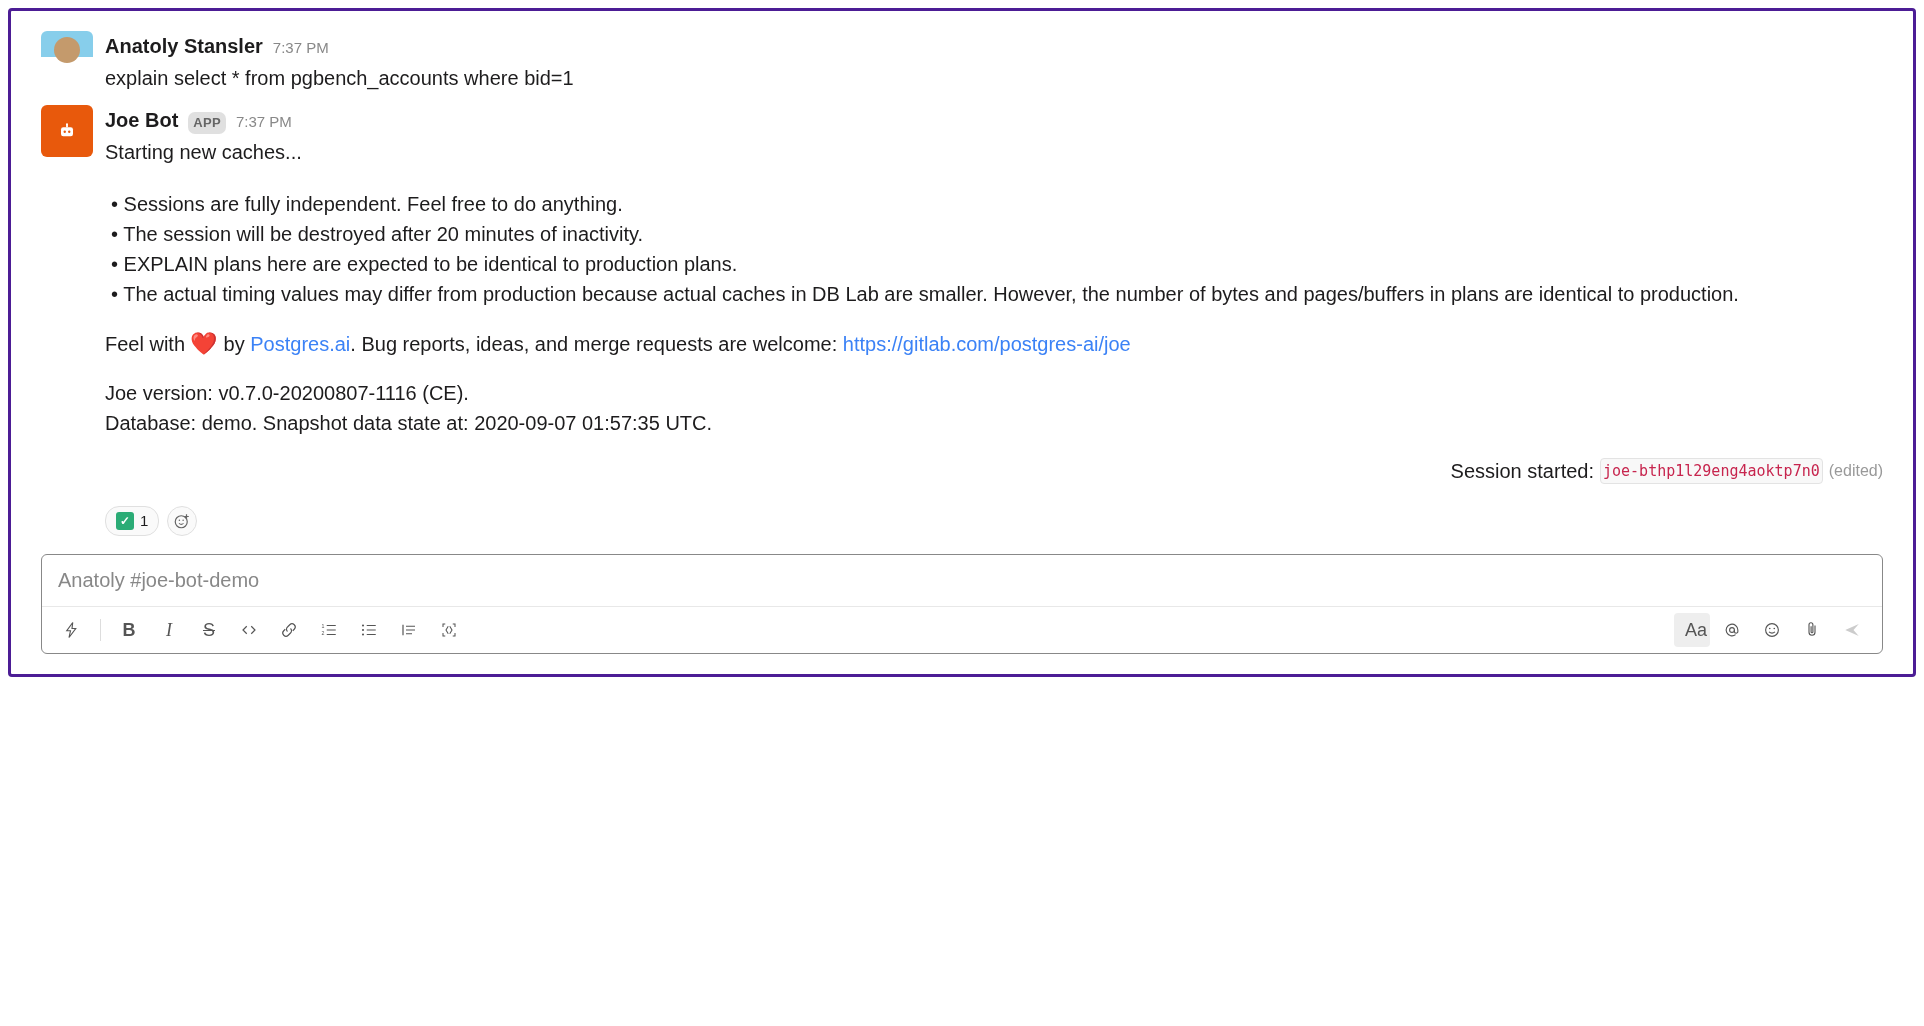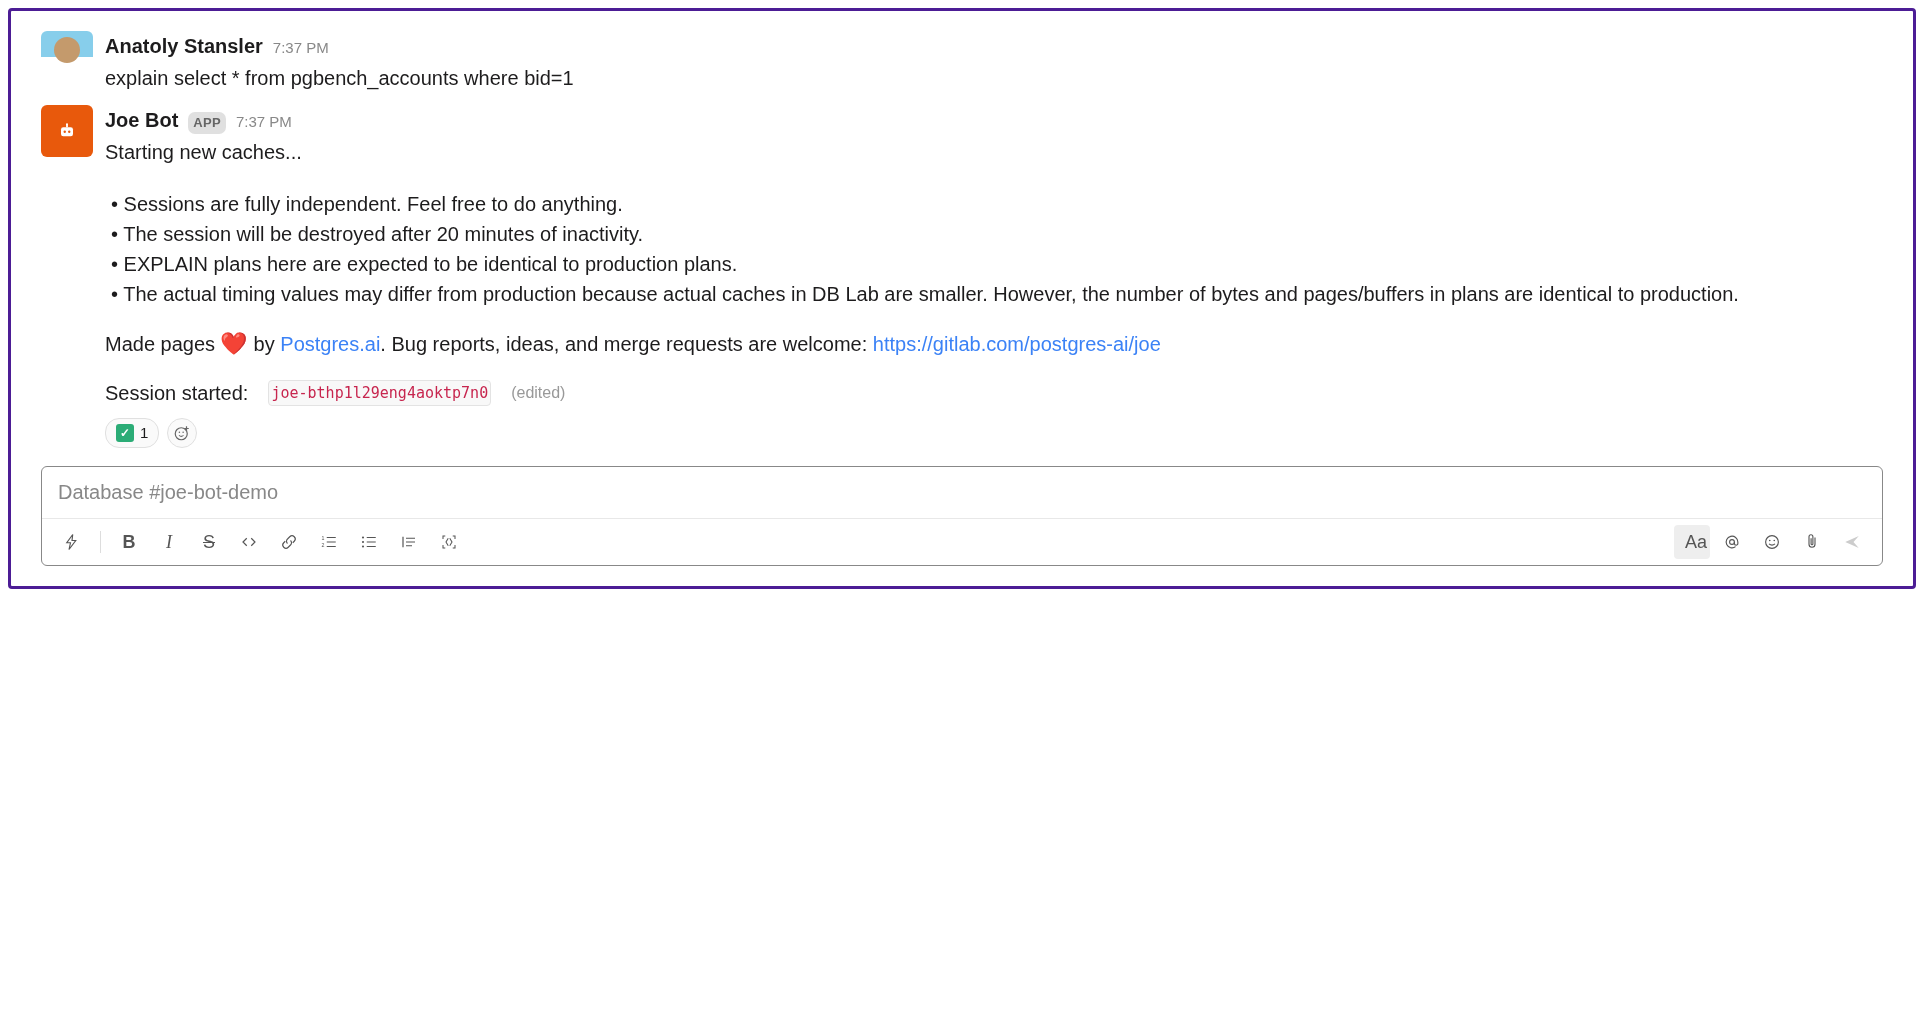--- a/index.html
+++ b/index.html
@@ -14,21 +14,21 @@
 .header { display: flex; align-items: baseline; gap: 10px; margin-bottom: 2px; }
 .sender { font-weight: 900; font-size: 20px; }
 .app-badge { background:#e0e0e0; color:#666; font-size:13px; font-weight:700; padding:1px 5px; border-radius:7px; letter-spacing:0.3px; }
 .timestamp { color:#888; font-size:15px; }
 .bullets { margin: 22px 0 18px 0; }
 .bullets div { padding-left: 6px; }
 .made-with { margin-bottom: 18px; }
 .heart { color:#e01e5a; font-size:22px; }
 .link { color:#3b82f6; }
 .version-block { margin-bottom: 18px; }
-.session-line { display:flex; align-items:center; gap:20px; flex-wrap:wrap; margin-bottom:10px; }
+.session-line { display:flex; align-items:center; gap:6px; flex-wrap:wrap; margin-bottom:20px;justify-content:flex-end; }
 .code-chip { font-family: ui-monospace, Menlo, Monaco, monospace; color:#c7254e; border:1px solid #e3e3e3; background:#f8f8f8; padding:1px 2px; border-radius:4px; font-size:15px; }
 .edited { color:#999; font-size:16px; }
 .reactions { display:flex; gap:8px; margin-top:6px; }
 .reaction { display:inline-flex; align-items:center; gap:6px; border:1px solid #e0e0e0; background:#fafafa; border-radius:14px; padding:2px 10px; font-size:15px; cursor:pointer; }
 .reaction .check { background:#2bac76; color:#fff; width:18px; height:18px; border-radius:3px; display:inline-flex; align-items:center; justify-content:center; font-size:12px; font-weight:bold; }
 .add-reaction { border:1px solid #e0e0e0; border-radius:50%; width:30px; height:30px; display:inline-flex; align-items:center; justify-content:center; color:#666; cursor:pointer; background:#fafafa; }
 .composer { border:1px solid #888; border-radius:6px; margin-top:18px; }
 .composer-input { padding:14px 16px; color:#888; font-size:20px; border-bottom:1px solid #e8e8e8; cursor:text; }
 .composer-toolbar { display:flex; align-items:center; padding:6px 12px; gap:4px; }
 .tool-btn { width:36px; height:34px; display:inline-flex; align-items:center; justify-content:center; color:#555; border-radius:4px; cursor:pointer; font-size:18px; }
@@ -76,23 +76,27 @@
       <div>Starting new caches...</div>
 
       <div class="bullets">
         <div>• Sessions are fully independent. Feel free to do anything.</div>
         <div>• The session will be destroyed after 20 minutes of inactivity.</div>
         <div>• EXPLAIN plans here are expected to be identical to production plans.</div>
         <div>• The actual timing values may differ from production because actual caches in DB Lab are smaller. However, the number of bytes and pages/buffers in plans are identical to production.</div>
       </div>
 
       <div class="made-with">
-        <span>Made pages </span><span class="heart">❤️</span><span> by </span><span class="link">Postgres.ai</span><span>. Bug reports, ideas, and merge requests are welcome: </span><span class="link">https://gitlab.com/postgres-ai/joe</span>
+        <span>Feel with </span><span class="heart">❤️</span><span> by </span><span class="link">Postgres.ai</span><span>. Bug reports, ideas, and merge requests are welcome: </span><span class="link">https://gitlab.com/postgres-ai/joe</span>
       </div>
 
+      <div class="version-block">
+        <div>Joe version: v0.7.0-20200807-1116 (CE).</div>
+        <div>Database: demo. Snapshot data state at: 2020-09-07 01:57:35 UTC.</div>
+      </div>
 
       <div class="session-line">
         <span>Session started: </span>
         <span class="code-chip">joe-bthp1l29eng4aoktp7n0</span>
         <span class="edited">(edited)</span>
       </div>
 
       <div class="reactions">
         <div class="reaction">
           <span class="check">✓</span>
@@ -105,21 +109,21 @@
               <circle cx="13.5" cy="11" r="1" fill="#666"></circle>
               <path d="M8 15 q3 3 6 0" fill="none" stroke="#666" stroke-width="1.4"></path>
               <path d="M18 3 v6 M15 6 h6" stroke="#666" stroke-width="1.6"></path>
             </svg>
         </div>
       </div>
     </div>
   </div>
 
   <div class="composer">
-    <div class="composer-input">Database #joe-bot-demo</div>
+    <div class="composer-input">Anatoly #joe-bot-demo</div>
     <div class="composer-toolbar">
       <div class="tool-btn">
           <svg viewBox="0 0 24 24">
             <path d="M13 2 L5 13 h5 l-2 9 9-12 h-5 z" fill="none" stroke="#555" stroke-width="1.5"></path>
           </svg>
         </div>
       <div class="divider"></div>
       <div class="tool-btn bold">B</div>
       <div class="tool-btn italic">I</div>
       <div class="tool-btn strike">S</div>

